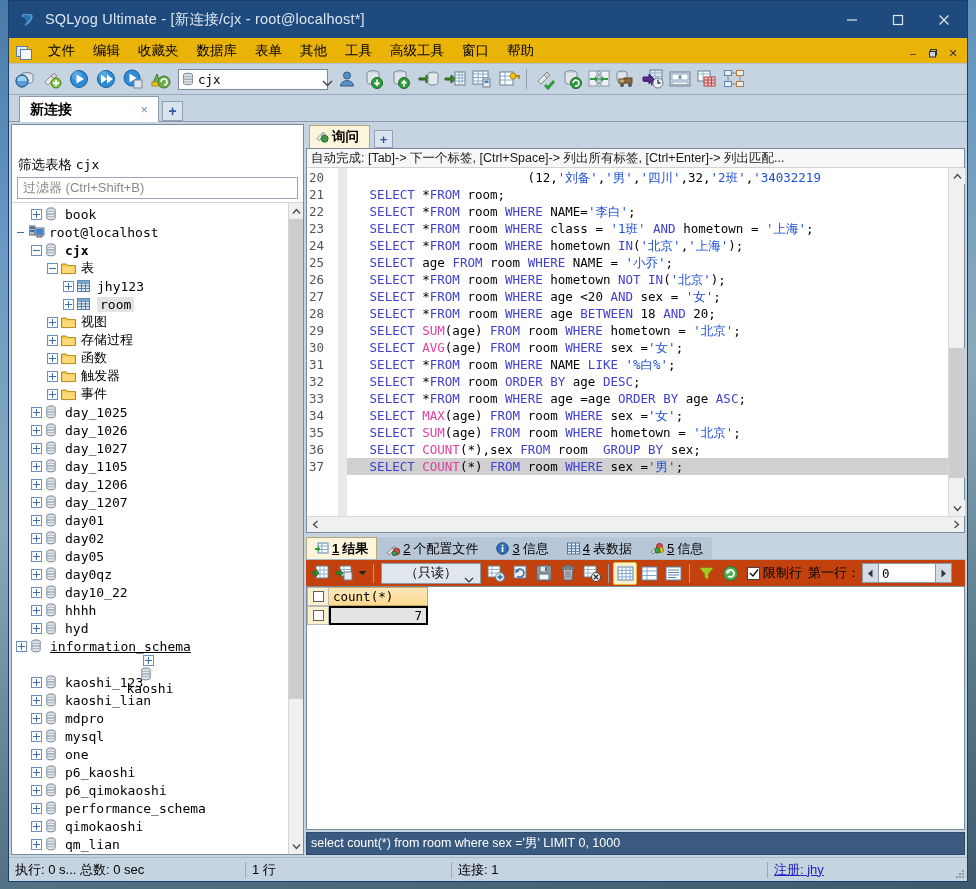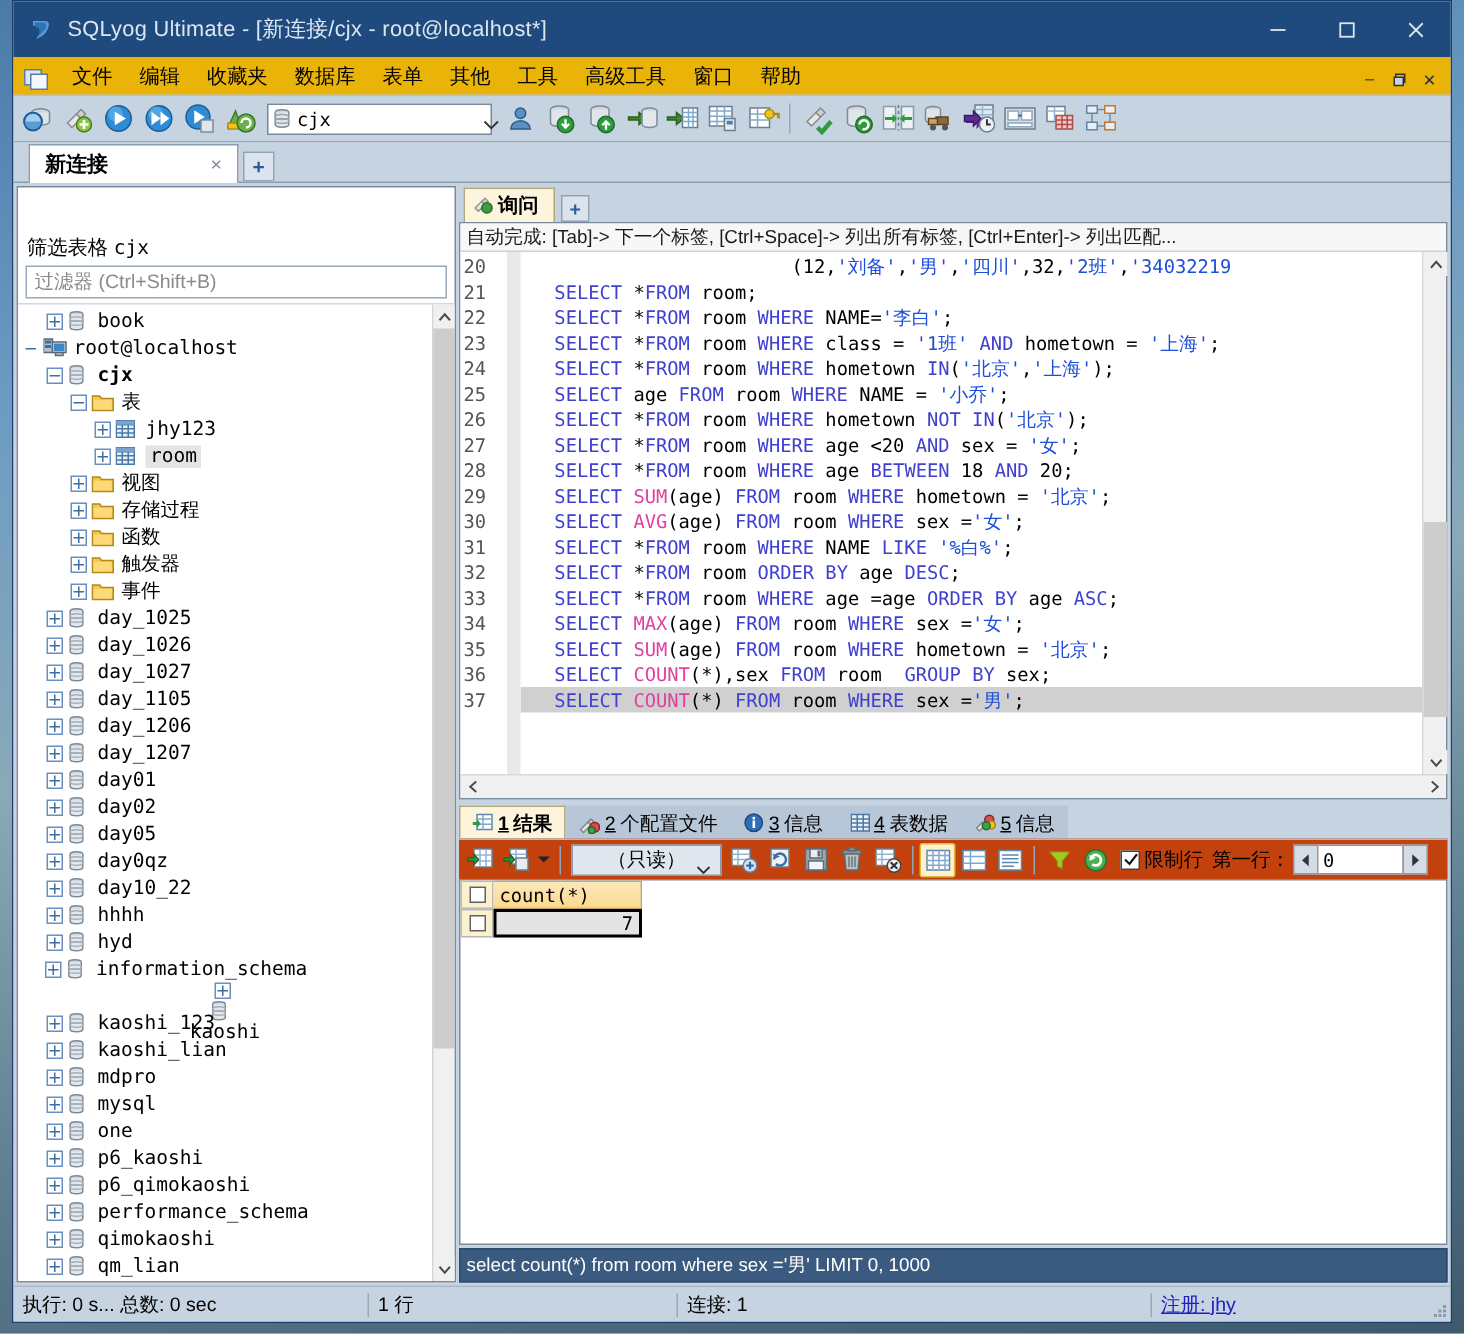--- a/index.html
+++ b/index.html
@@ -877,21 +877,21 @@
               <span class="ico">
                 <svg width="12" height="14" viewBox="0 0 12 14">
                   <ellipse cx="6" cy="2.6" rx="4.2" ry="1.7" fill="#cfd6dd" stroke="#7d8a97"></ellipse>
                   <path d="M1.8 2.6 v8.6 a4.2 1.7 0 0 0 8.4 0 V2.6" fill="#e3e8ed" stroke="#7d8a97"></path>
                   <ellipse cx="6" cy="5.6" rx="4.2" ry="1.5" fill="none" stroke="#a6b0ba"></ellipse>
                   <ellipse cx="6" cy="8.4" rx="4.2" ry="1.5" fill="none" stroke="#a6b0ba"></ellipse>
                 </svg>
               </span>
               <span>hyd</span>
             </div>
-            <div class="tree-row" style="padding-left: 18px;">
+            <div class="tree-row" style="padding-left: 4px; text-decoration: underline;">
               <span class="expander plus"></span>
               <span class="ico">
                 <svg width="12" height="14" viewBox="0 0 12 14">
                   <ellipse cx="6" cy="2.6" rx="4.2" ry="1.7" fill="#cfd6dd" stroke="#7d8a97"></ellipse>
                   <path d="M1.8 2.6 v8.6 a4.2 1.7 0 0 0 8.4 0 V2.6" fill="#e3e8ed" stroke="#7d8a97"></path>
                   <ellipse cx="6" cy="5.6" rx="4.2" ry="1.5" fill="none" stroke="#a6b0ba"></ellipse>
                   <ellipse cx="6" cy="8.4" rx="4.2" ry="1.5" fill="none" stroke="#a6b0ba"></ellipse>
                 </svg>
               </span>
               <span>information_schema</span>

